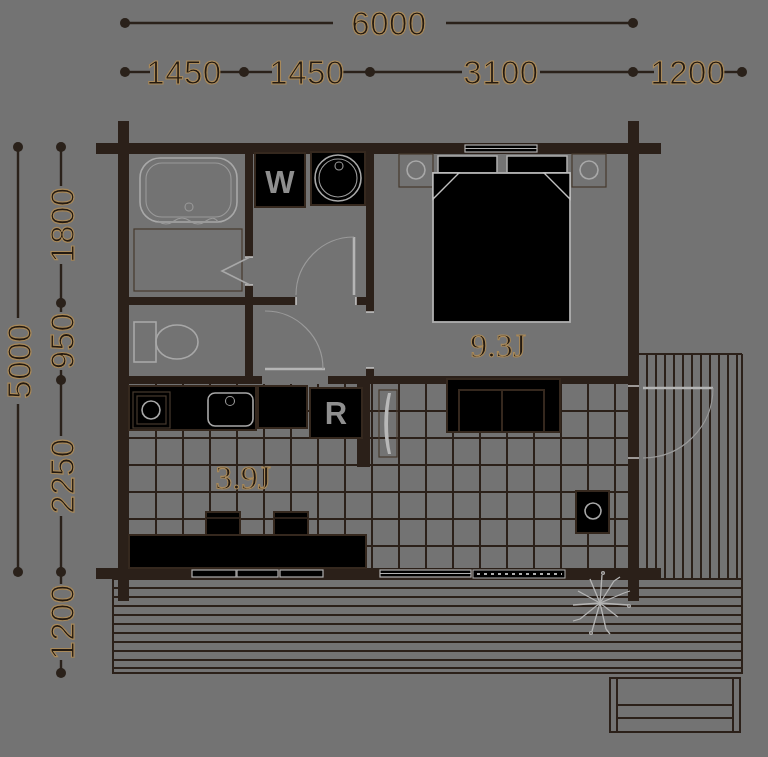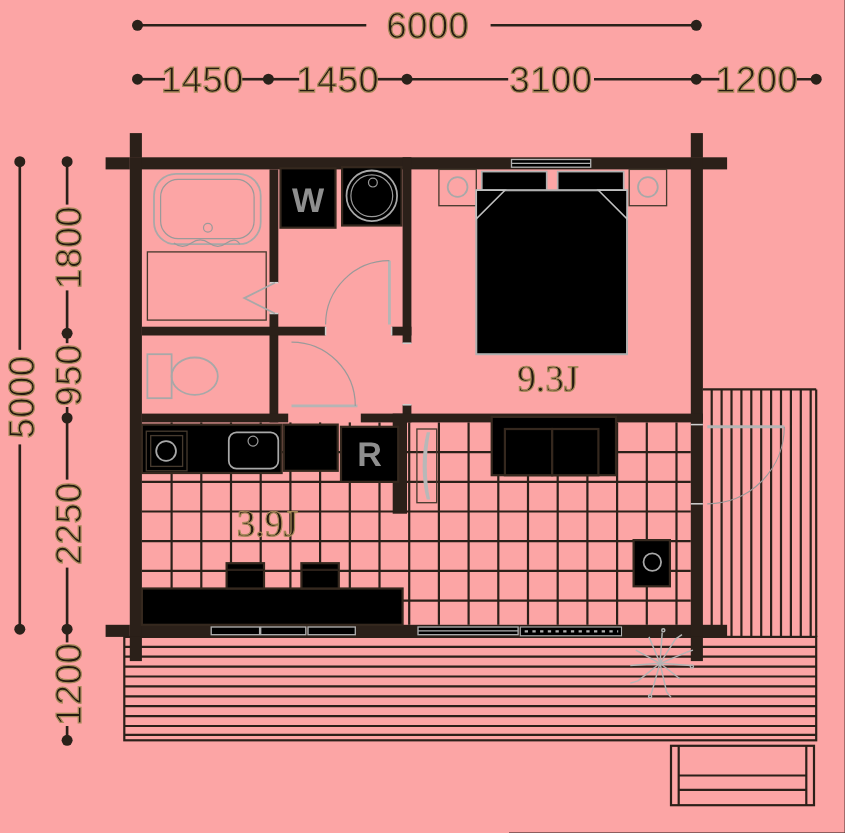--- a/index.html
+++ b/index.html
@@ -1,16 +1,16 @@
 <!DOCTYPE html>
 <html><head>
 <meta charset="utf-8">
 <style>
   html,body{margin:0;padding:0;background:#000;width:768px;height:757px;overflow:hidden}
-  .stage{position:relative;width:768px;height:757px;background:#fca5a5}
+  .stage{position:relative;width:768px;height:757px;background:#737373}
   svg{display:block}
   .wall{fill:#2b2019;stroke:none}
   .brown{stroke:#35281e;stroke-width:2;fill:#000}
   .brownthin{stroke:#463a2e;stroke-width:1.2;fill:none}
   .grid{stroke:#2b2019;stroke-width:2;fill:none}
   .deck{stroke:#2b2019;stroke-width:2;fill:none}
   .gray{stroke:#a8a8a8;stroke-width:1.6;fill:none}
   .graythin{stroke:#9a9a9a;stroke-width:1.1;fill:none}
   .leaf{stroke:#b5b5b5;stroke-width:2.6;fill:none}
   .jamb{stroke:#cfcfcf;stroke-width:1.4;fill:none}

